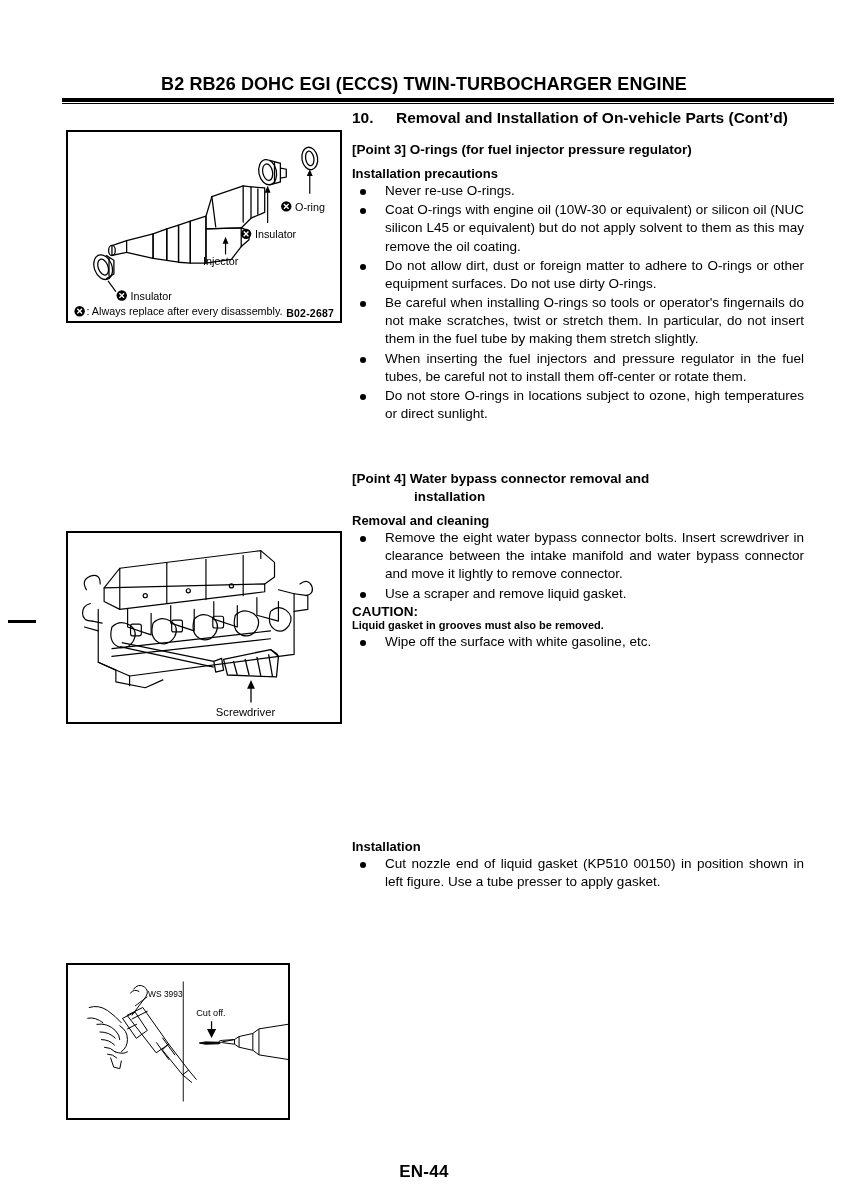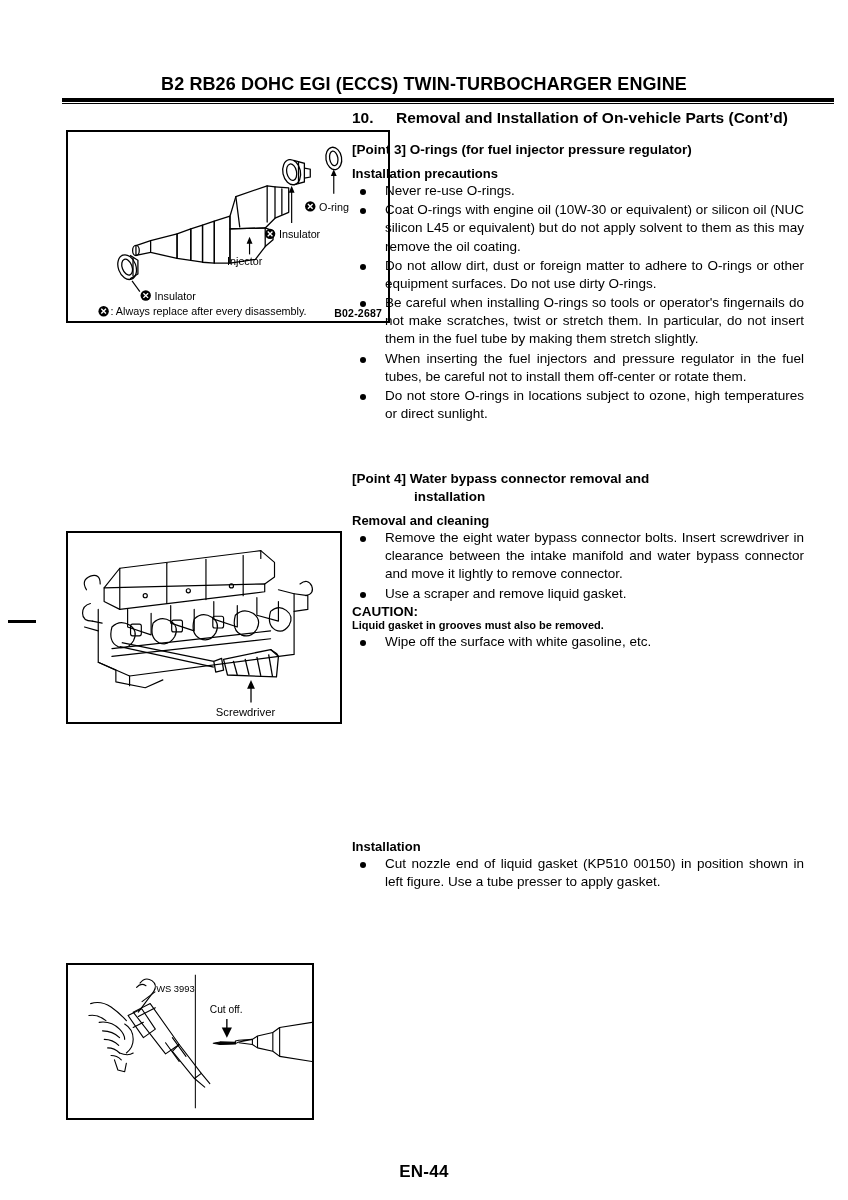--- a/index.html
+++ b/index.html
@@ -60,23 +60,23 @@
     background: #000;
   }
 
   
   .figbox {
     position: absolute;
     border: 2px solid #000;
     background: #fff;
     box-sizing: border-box;
   }
-  #fig-injector { left: 66px; top: 130px; width: 324px; height: 193px; }
+  #fig-injector { left: 66px; top: 130px; width: 276px; height: 193px; }
   #fig-screwdriver { left: 66px; top: 531px; width: 276px; height: 193px; }
-  #fig-gasket { left: 66px; top: 963px; width: 248px; height: 157px; padding-left: 9px; }
+  #fig-gasket { left: 66px; top: 963px; width: 224px; height: 157px; padding-left: 9px; }
 
   .fig-svg { display: block; width: 100%; height: 100%; }
 
   .fig-code {
     position: absolute;
     right: 6px;
     bottom: 2px;
     font-size: 10.5px;
     font-weight: bold;
     letter-spacing: 0.2px;

